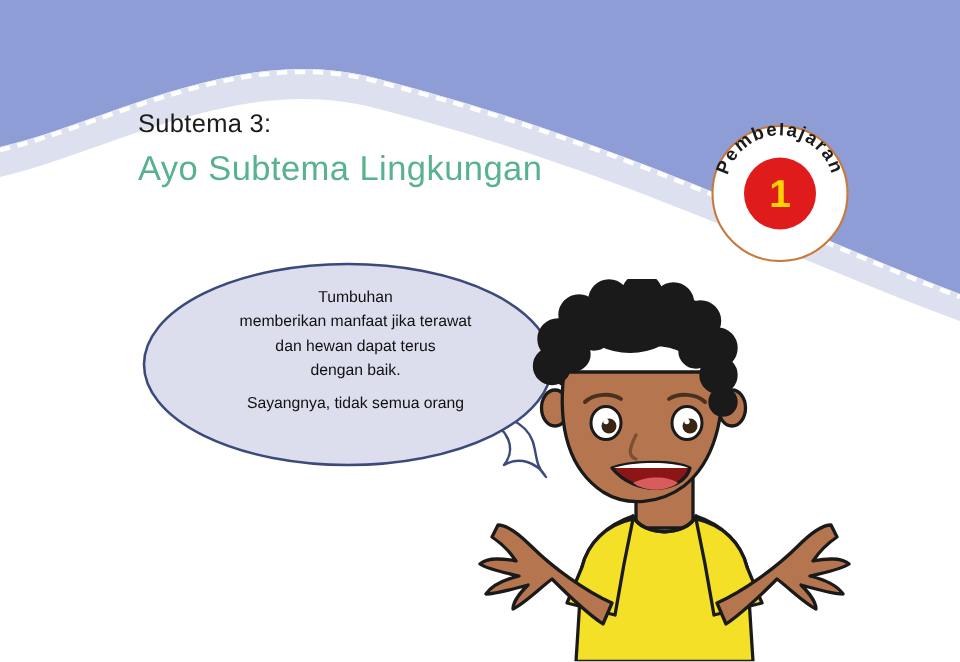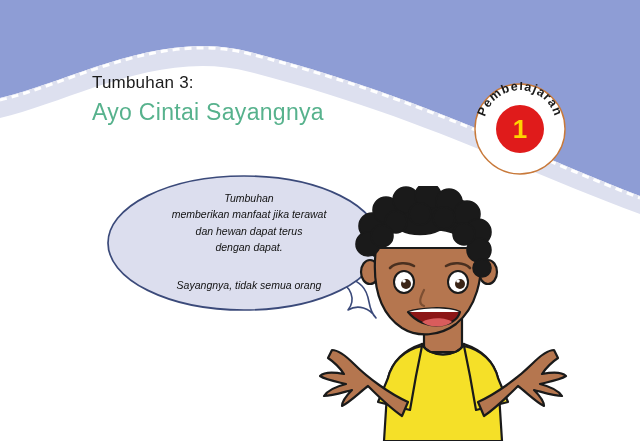--- a/index.html
+++ b/index.html
@@ -77,25 +77,24 @@
     font-size: 26px;
     font-weight: bold;
     color: #ffd300;
     font-family: "Liberation Sans", sans-serif;
     pointer-events: none;
   }
 
   
   .bubble-wrap {
     position: absolute;
-    left: 104px;
+    left: 92px;
     top: 168px;
     width: 290px;
     height: 160px;
-    font-style: italic;
   }
   .bubble-svg {
     position: absolute;
     left: 0; top: 0;
     width: 290px;
     height: 160px;
   }
   .bubble-text {
     position: absolute;
     left: 22px;
@@ -104,21 +103,21 @@
     text-align: center;
     font-size: 10.5px;
     line-height: 1.55;
     color: #111111;
     font-family: "Liberation Sans", sans-serif;
   }
   .bubble-text p {
     margin: 0;
   }
   .bubble-text p.para2 {
-    margin-top: 22px;
+    margin-top: 6px;
   }
 
   
   .character {
     position: absolute;
     left: 312px;
     top: 186px;
     width: 268px;
     height: 255px;
   }
@@ -139,22 +138,22 @@
 
       <path d="M0,-20 L640,-20 L640,196 C520,150 420,96 250,52 C160,28 70,82 0,98 Z" fill="#8e9dd5"></path>
 
       <path d="M0,98 C70,82 160,28 250,52 C420,96 520,150 640,196 L640,214 C520,170 420,116 250,72 C160,48 70,102 0,118 Z" fill="#dde0ef"></path>
 
       <path d="M0,100 C70,84 160,30 250,54 C420,98 520,152 640,198" fill="none" stroke="#ffffff" stroke-width="3" stroke-dasharray="7 5" stroke-linecap="butt"></path>
     </g>
   </svg>
 
   <div class="header-block">
-    <div class="subtema-label">Tumbuhan 3:</div>
-    <div class="subtema-title">Ayo Cintai Sayangnya</div>
+    <div class="subtema-label">Subtema 3:</div>
+    <div class="subtema-title">Ayo Subtema Lingkungan</div>
   </div>
 
   <div class="badge">
     <svg viewBox="0 0 94 94" width="94" height="94" aria-hidden="true">
       <defs>
         <path id="badgeArc" d="M 13,56 A 36,36 0 1 1 81,56"></path>
       </defs>
       <circle cx="47" cy="47" r="45" fill="#ffffff" stroke="#c8793a" stroke-width="1.4"></circle>
       <circle cx="47" cy="47" r="24" fill="#e01b1b"></circle>
       <text font-family="Liberation Sans, sans-serif" font-size="12.5" font-weight="bold" fill="#1b1b1b" letter-spacing="1.1">
@@ -168,21 +167,21 @@
     <svg class="bubble-svg" viewBox="0 0 290 160" aria-hidden="true">
 
       <path d="M232,112 C248,118 252,132 244,142 C254,136 266,140 272,150 C262,140 268,128 258,118 C250,110 240,108 232,112 Z" fill="#ffffff" stroke="#3b4a7a" stroke-width="1.6" stroke-linejoin="round"></path>
 
       <ellipse cx="140" cy="75" rx="136" ry="67" fill="#dcdeee" stroke="#3b4a7a" stroke-width="1.7"></ellipse>
     </svg>
     <div class="bubble-text">
       <p>Tumbuhan</p>
       <p>memberikan manfaat jika terawat</p>
       <p>dan hewan dapat terus</p>
-      <p>dengan dapat.</p>
+      <p>dengan baik.</p>
       <p class="para2">Sayangnya, tidak semua orang</p>
     </div>
   </div>
 
   <div class="character">
     <svg viewBox="0 0 268 255" width="268" height="255" aria-hidden="true">
       <g stroke="#1a1a1a" stroke-width="2.2" stroke-linejoin="round" stroke-linecap="round">
 
         <path d="M112,132 L112,166 L150,166 L150,130 Z" fill="#b5764f"></path>
 

